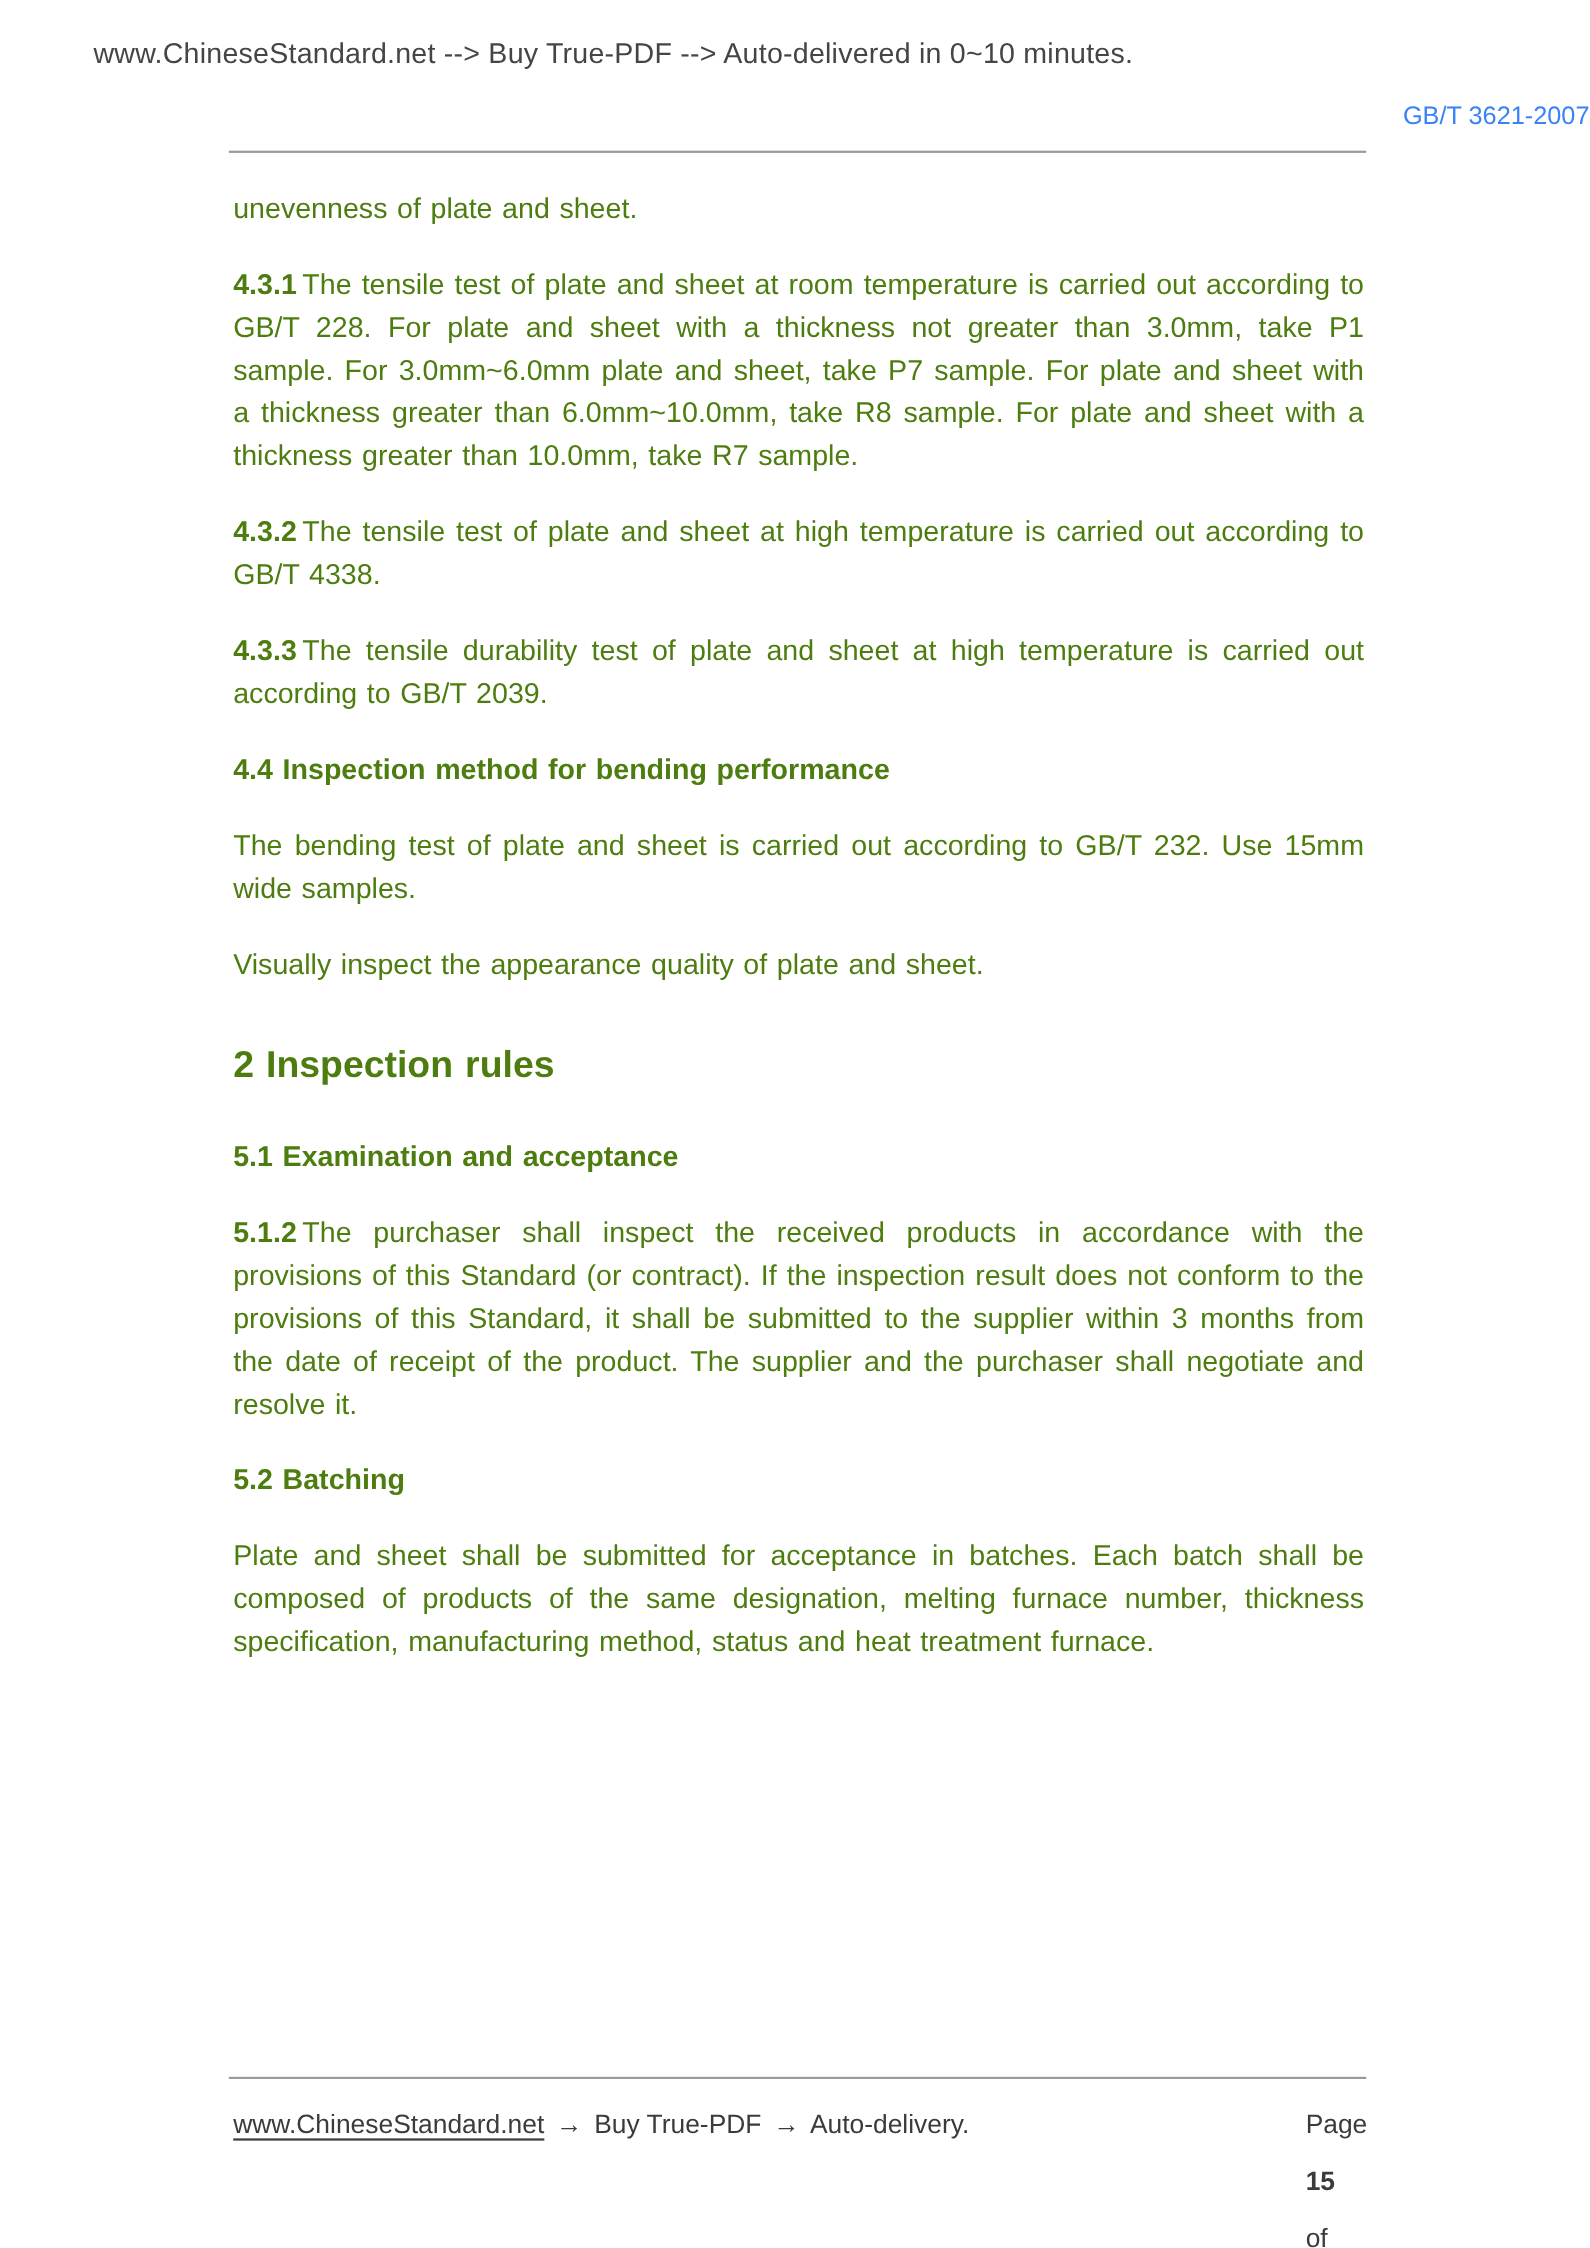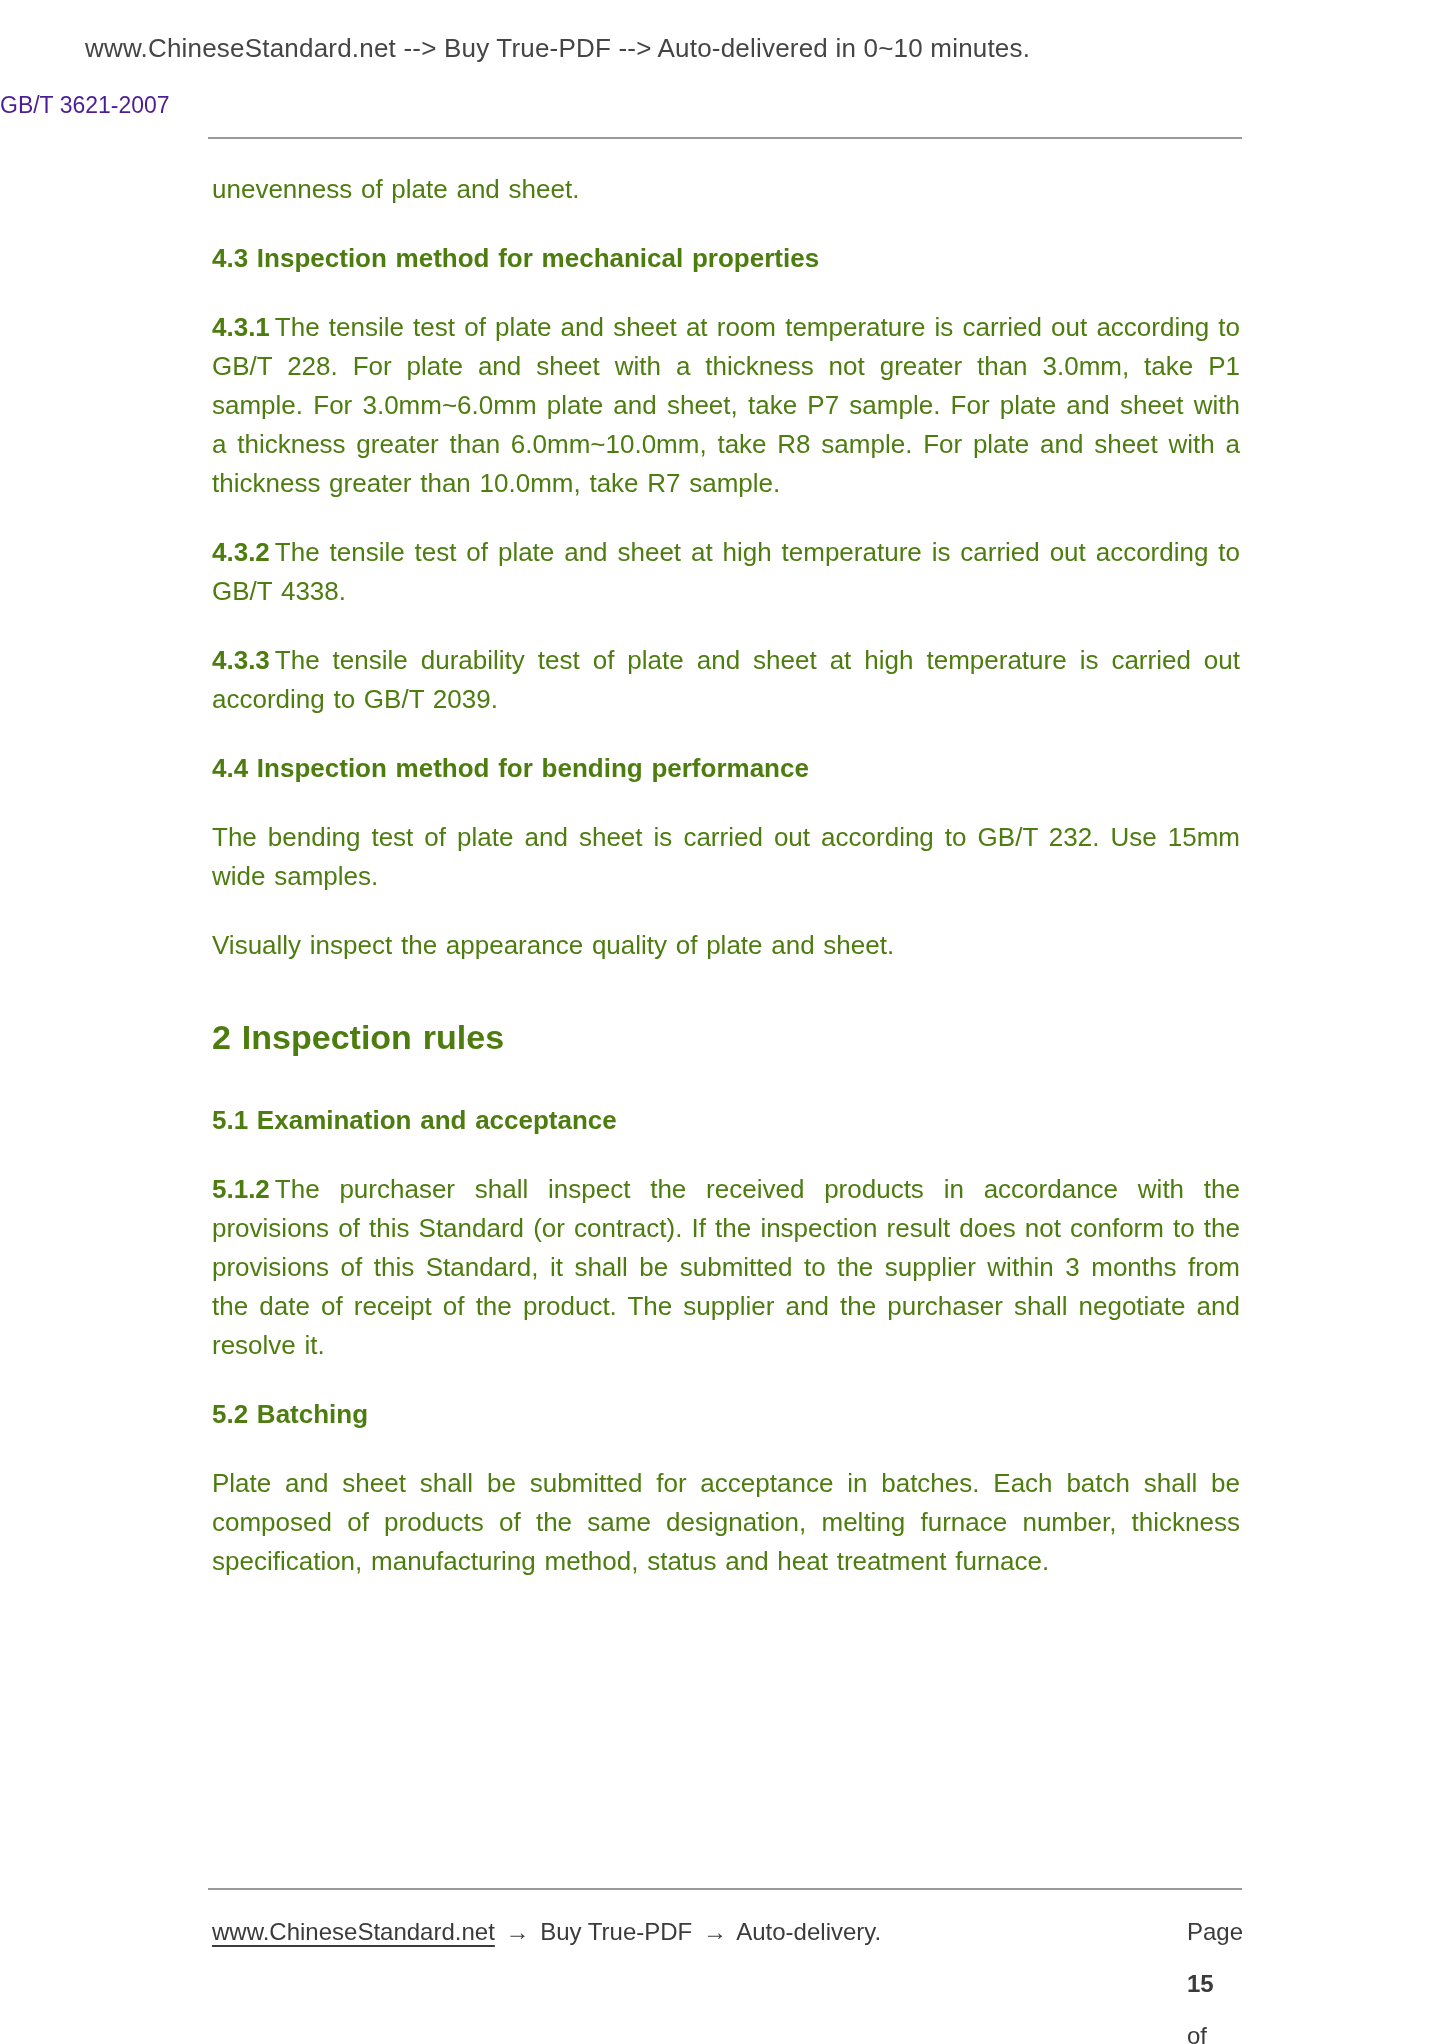--- a/index.html
+++ b/index.html
@@ -19,23 +19,23 @@
     font-size: 26px;
     color: #454545;
     white-space: nowrap;
     letter-spacing: 0.2px;
   }
   .doc-number {
     position: absolute;
     left: 0;
     right: 0;
     top: 92px;
-    text-align: left;
+    text-align: right;
     font-size: 23px;
-    color: #4c1d95;
+    color: #3b82f6;
   }
   .rule {
     position: absolute;
     left: 208px;
     width: 1034px;
     height: 2px;
     background: #9a9a9a;
   }
   .header-rule { top: 137px; }
   .footer-rule { top: 1888px; }
@@ -92,21 +92,20 @@
 </head>
 <body>
 
 <div class="banner">www.ChineseStandard.net --&gt; Buy True-PDF --&gt; Auto-delivered in 0~10 minutes.</div>
 <div class="doc-number">GB/T 3621-2007</div>
 <div class="rule header-rule"></div>
 
 <div class="content">
   <p>unevenness of plate and sheet.</p>
 
-  <h3>4.3 Inspection method for mechanical properties</h3>
 
   <p><span class="num">4.3.1</span><span>The tensile test of plate and sheet at room temperature is carried out according to GB/T 228. For plate and sheet with a thickness not greater than 3.0mm, take P1 sample. For 3.0mm~6.0mm plate and sheet, take P7 sample. For plate and sheet with a thickness greater than 6.0mm~10.0mm, take R8 sample. For plate and sheet with a thickness greater than 10.0mm, take R7 sample.</span></p>
 
   <p><span class="num">4.3.2</span><span>The tensile test of plate and sheet at high temperature is carried out according to GB/T 4338.</span></p>
 
   <p><span class="num">4.3.3</span><span>The tensile durability test of plate and sheet at high temperature is carried out according to GB/T 2039.</span></p>
 
   <h3>4.4 Inspection method for bending performance</h3>
 
   <p>The bending test of plate and sheet is carried out according to GB/T 232. Use 15mm wide samples.</p>

